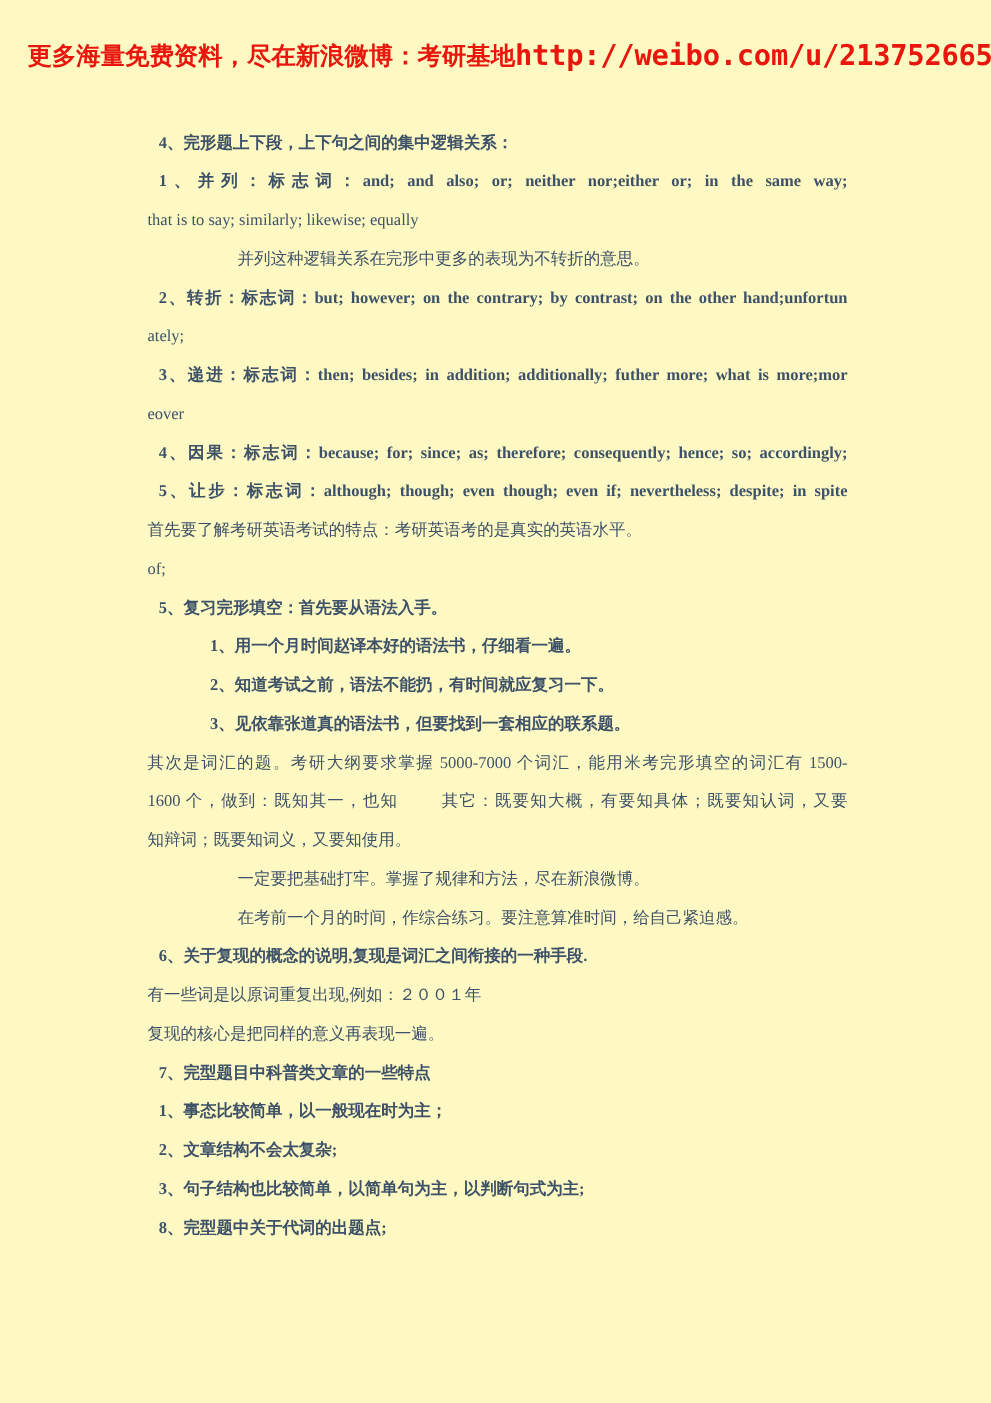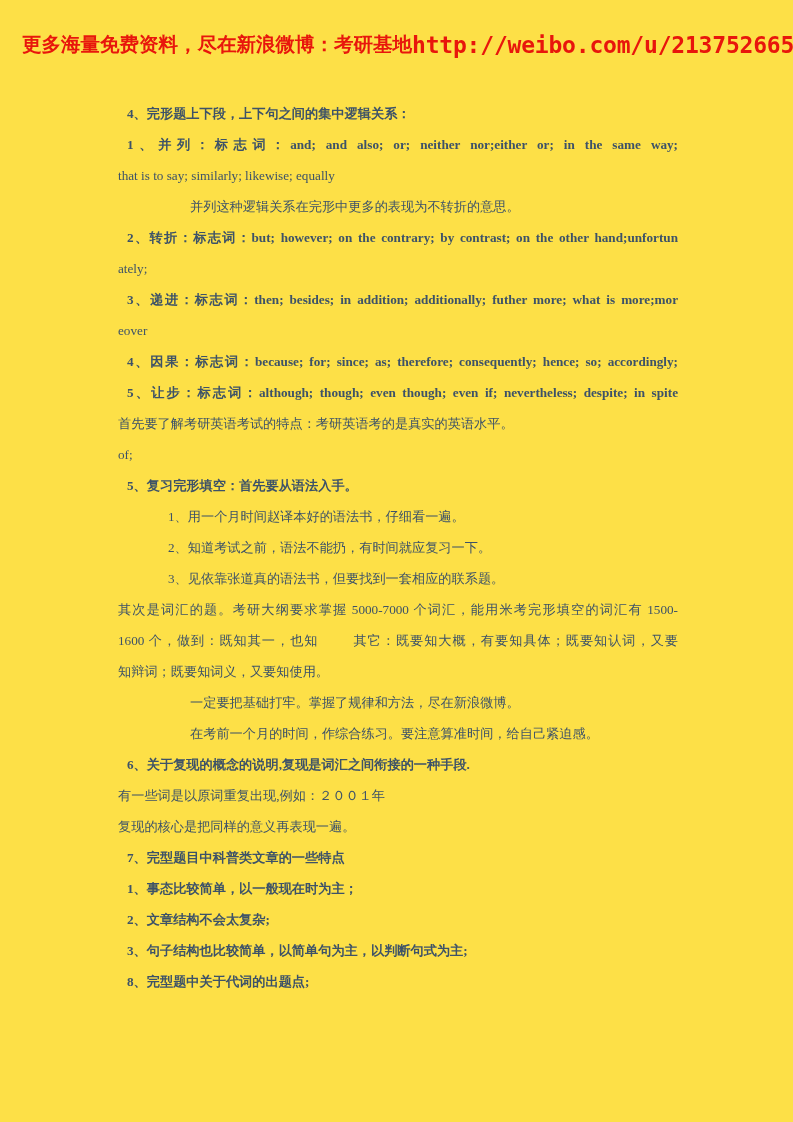--- a/index.html
+++ b/index.html
@@ -13,21 +13,21 @@
     font-family: "Liberation Serif", "DejaVu Serif", serif;
     color: #3d5268;
     position: relative;
     overflow: hidden;
   }
 
   #page {
     width: 793px;
     height: 1122px;
     position: relative;
-    background: #fde047;
+    background: #fef9c3;
   }
 
   
   .header-banner {
     position: absolute;
     left: 22px;
     top: 28px;
     width: 760px;
     height: 34px;
     display: flex;
@@ -73,21 +73,21 @@
     text-align: justify;
     text-align-last: justify;
     word-spacing: 1px;
   }
   .ln.just-cn {
     text-align: justify;
     text-align-last: justify;
   }
 
   .ind1 { padding-left: 9px; font-weight: bold; }    
-  .ind2 { padding-left: 50px; }   
+  .ind2 { padding-left: 50px; font-weight: bold; }   
   .ind3 { padding-left: 72px; }   
   .ind0 { padding-left: 0px; }    
 
   .gap { display: inline-block; width: 34px; }
 </style>
 </head>
 <body>
 
 <div id="page">
 

